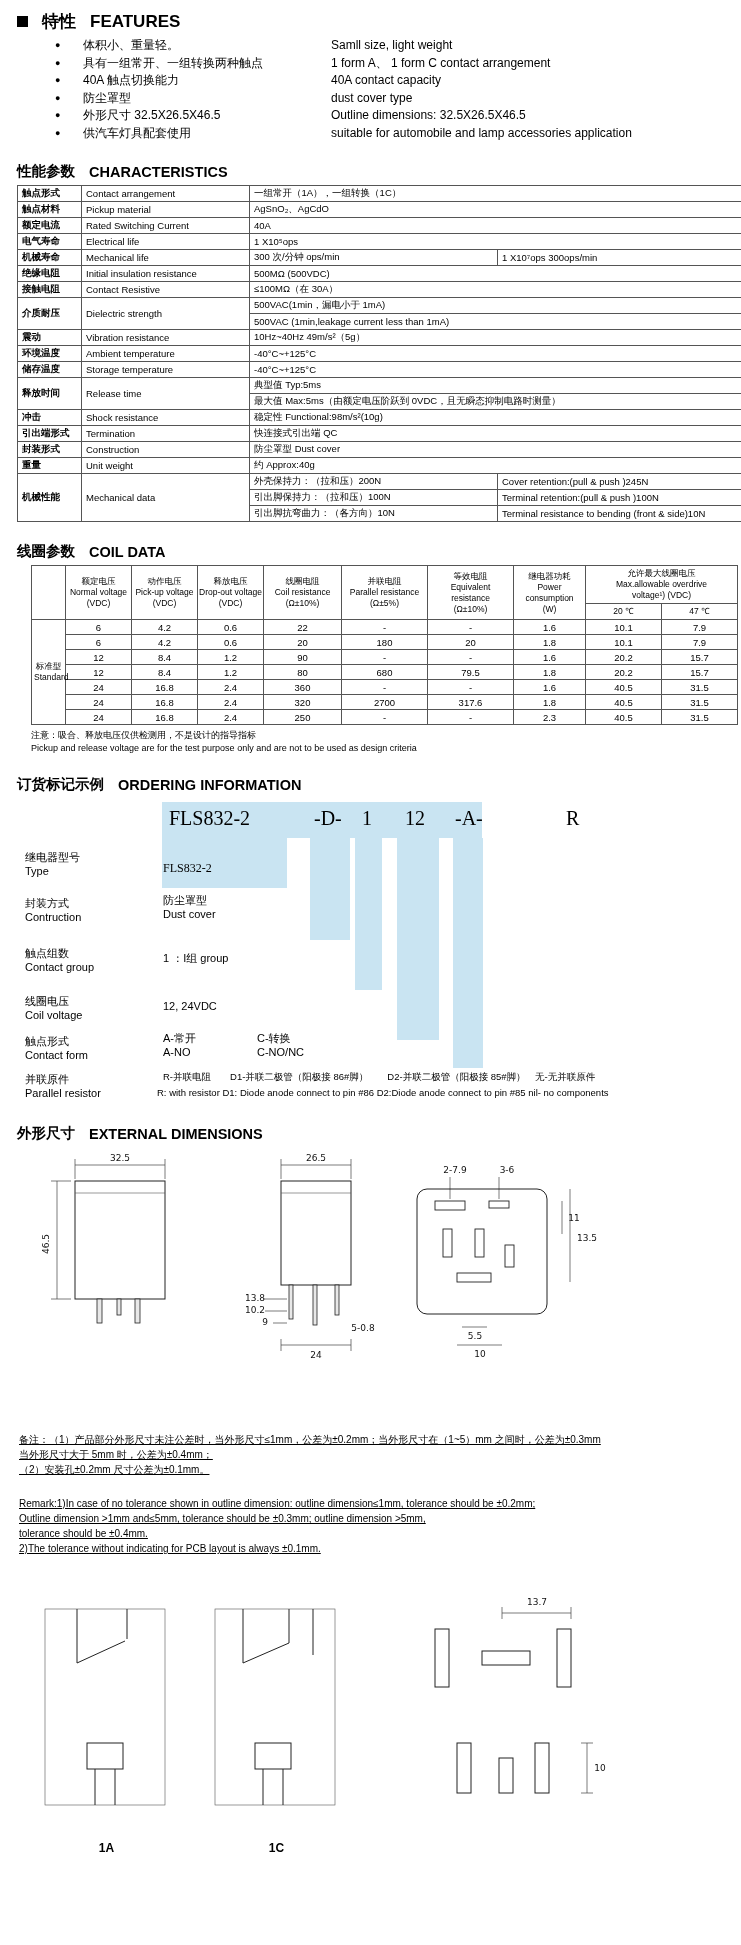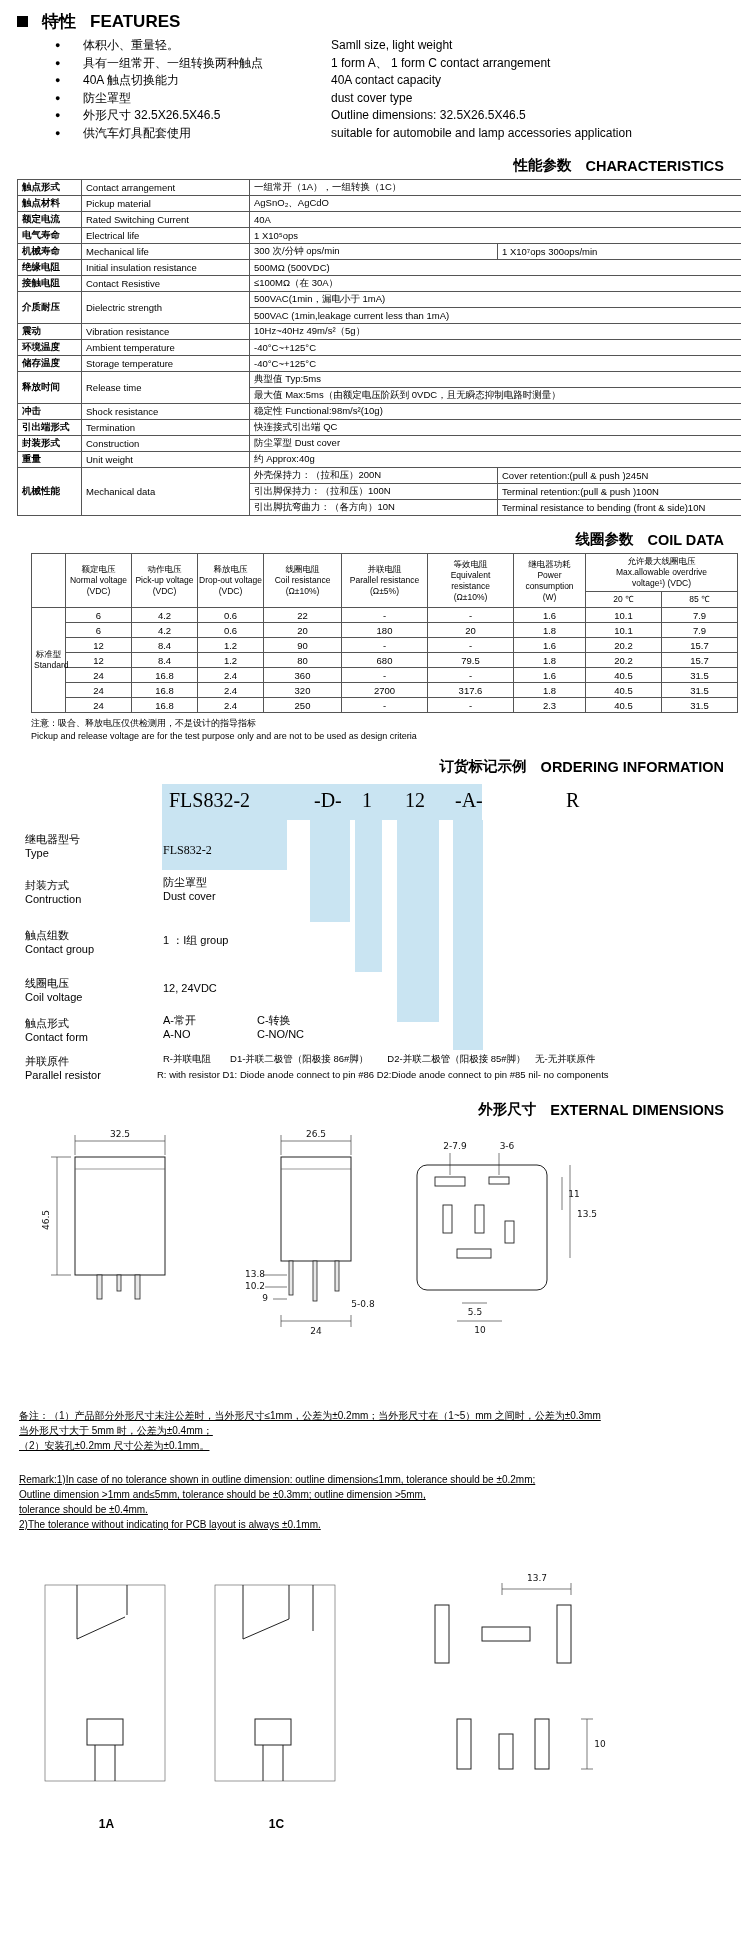--- a/index.html
+++ b/index.html
@@ -2,21 +2,21 @@
 <html><head>
 <meta charset="utf-8">
 <style>
   * { margin:0; padding:0; box-sizing:border-box; }
   html,body { background:#fff; }
   body { width:741px; font-family:"Liberation Sans", sans-serif; color:#000; }
   .page { position:relative; width:741px; min-height:1945px; padding:4px 17px; overflow:hidden; }
 
   .sec-title { font-weight:bold; display:flex; align-items:center; gap:14px; margin:6px 0 4px; }
   .sec-title.big { font-size:17px; }
-  .sec-title.med { font-size:14.5px; margin-top:14px;justify-content:flex-end; }
+  .sec-title.med { font-size:14.5px; margin-top:20px; }
   .sq { width:11px; height:11px; background:#000; display:inline-block; }
 
   .features { margin:4px 0 10px 38px; }
   .feat-row { display:flex; font-size:12px; line-height:17.5px; }
   .feat-row .bullet { width:28px; font-size:9px; line-height:17.5px; }
   .feat-cn { width:248px; }
   .feat-en { flex:1; }
 
   table { border-collapse:collapse; table-layout:fixed; }
   .char-table { width:727px; margin:2px 0 4px 0; }
@@ -259,21 +259,21 @@
           <td rowspan="2" class="th" style="white-space: pre-line;">继电器功耗
 Power
 consumption
 (W)</td>
           <td colspan="2" class="th" style="white-space: pre-line;">允许最大线圈电压
 Max.allowable overdrive
 voltage¹) (VDC)</td>
         </tr>
         <tr>
           <td class="th">20 ℃</td>
-          <td class="th">85 ℃</td>
+          <td class="th">47 ℃</td>
         </tr>
         <tr>
           <td rowspan="7" class="grp" style="white-space: pre-line;">标准型
 Standard</td>
           <td>6</td>
           <td>4.2</td>
           <td>0.6</td>
           <td>22</td>
           <td>-</td>
           <td>-</td>

